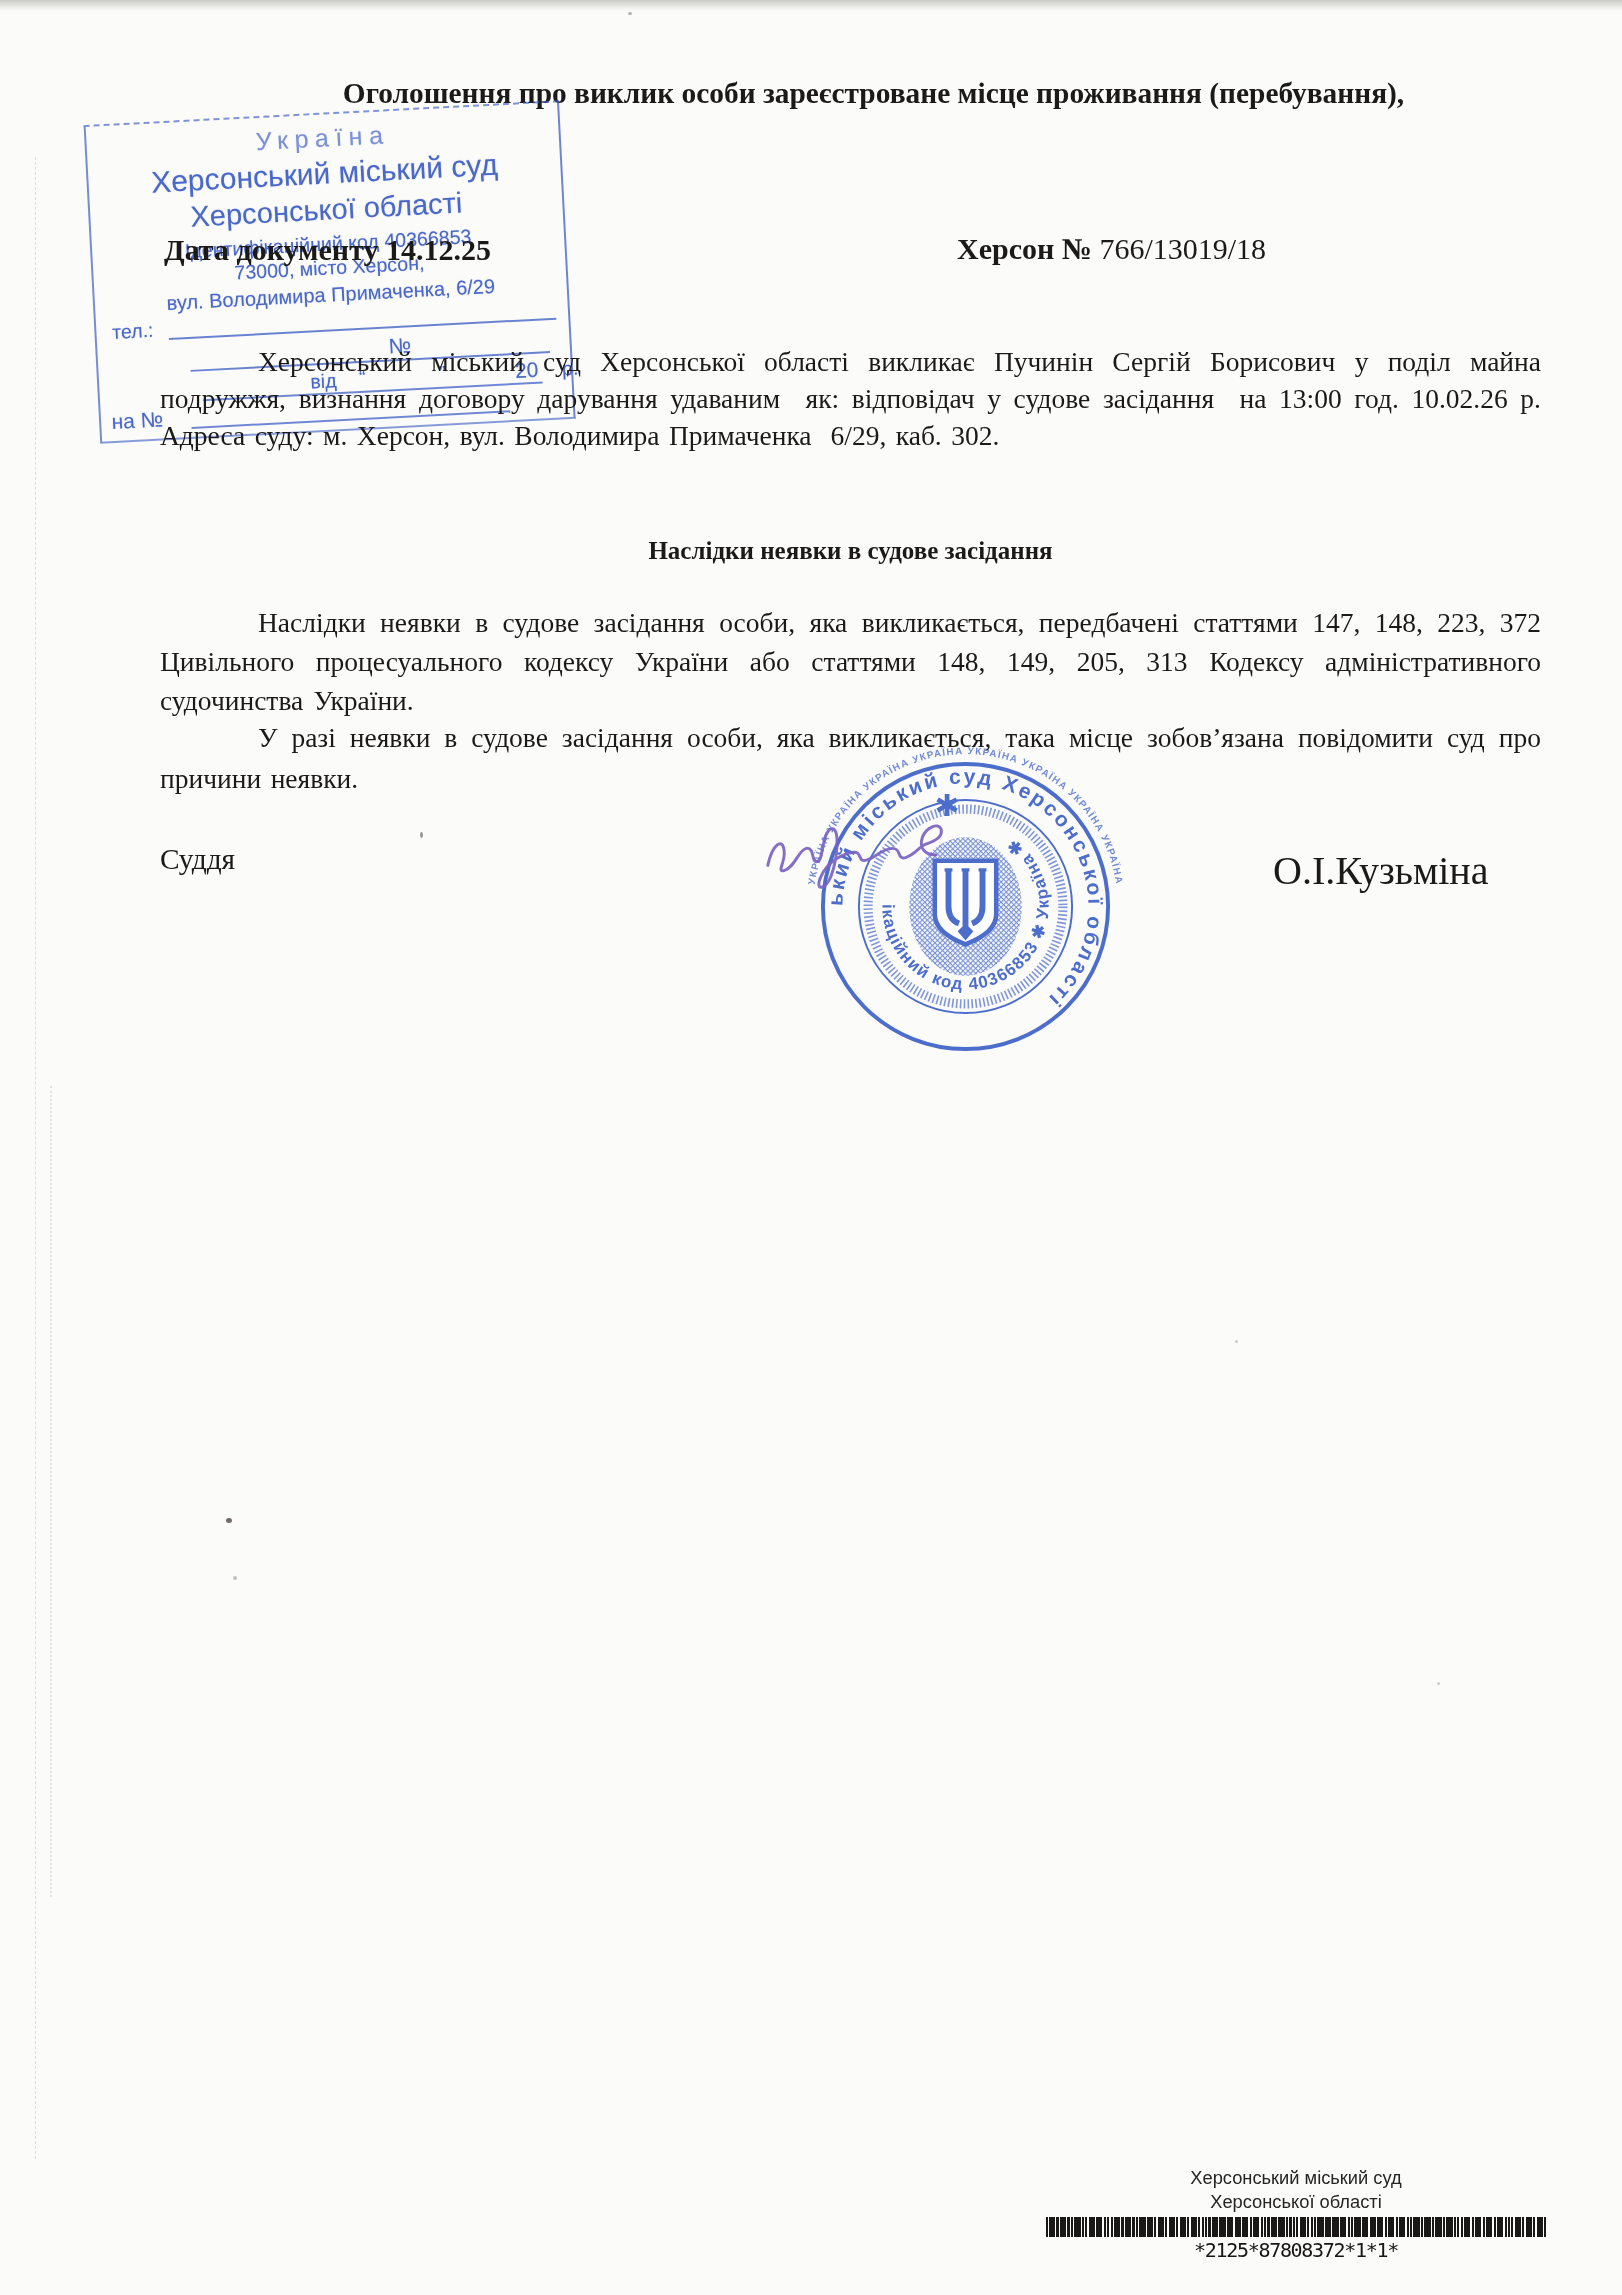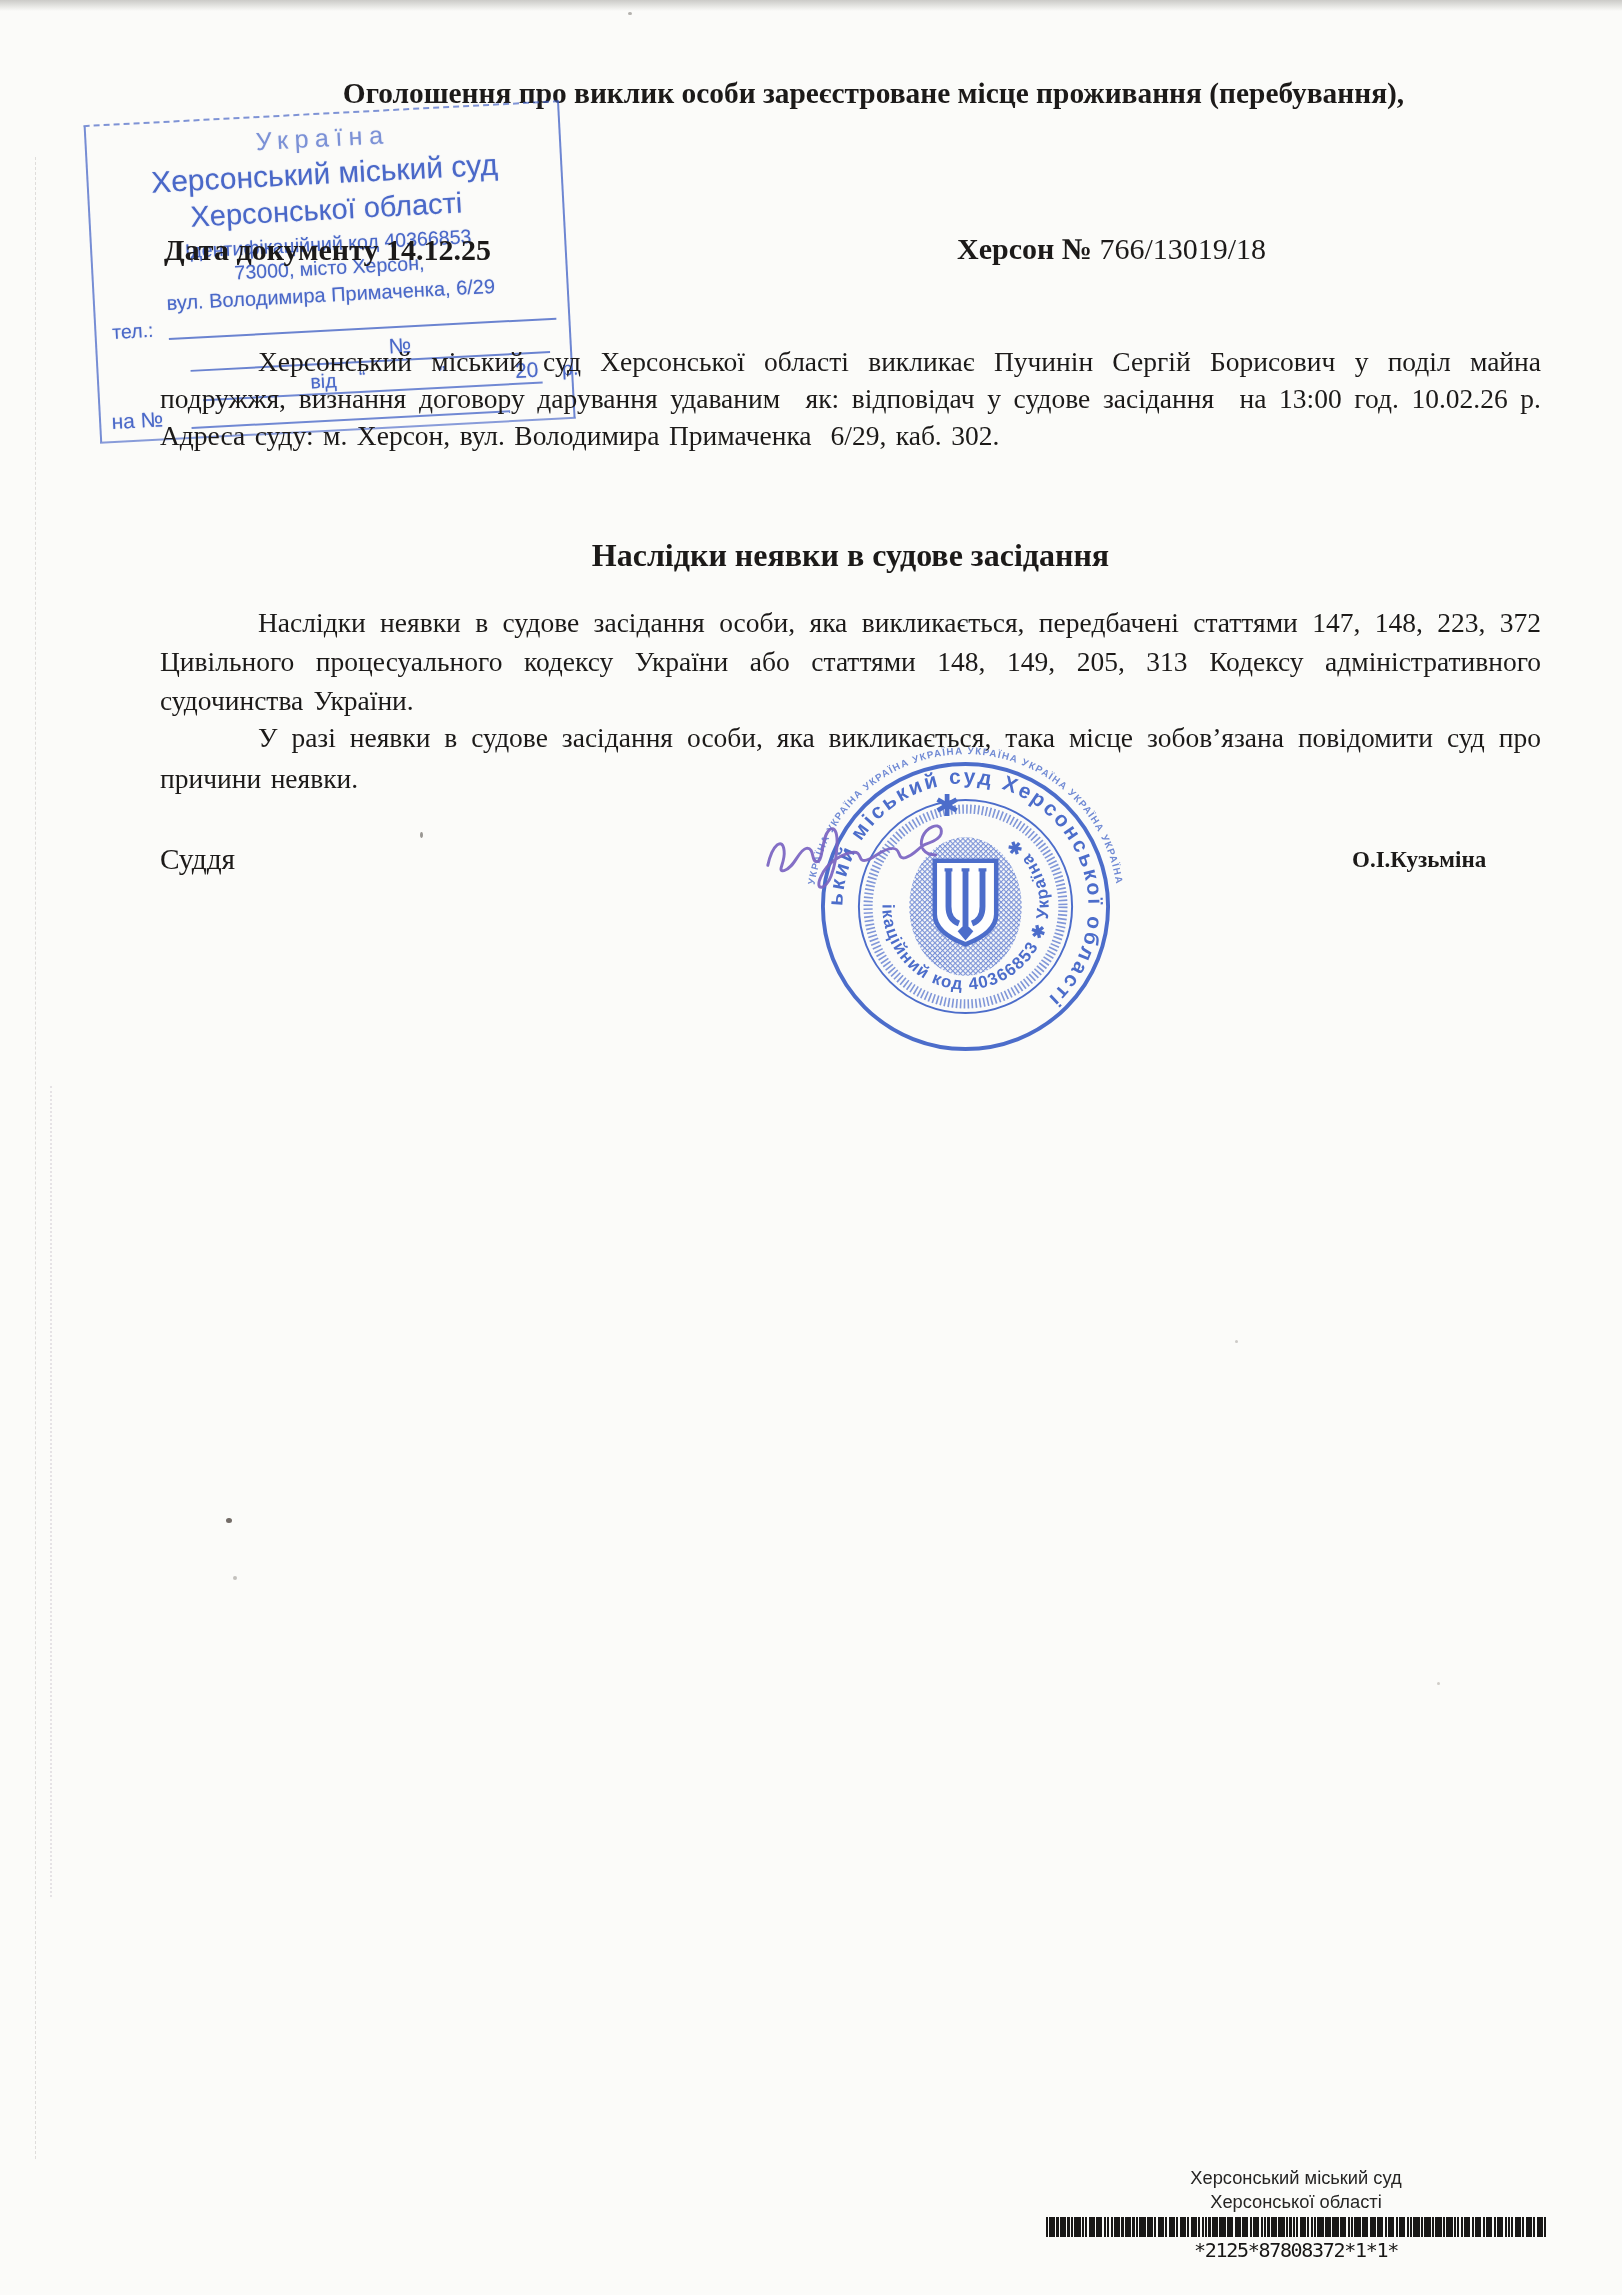--- a/index.html
+++ b/index.html
@@ -21,25 +21,25 @@
   .title{left:160px;top:68px;width:1427px;text-align:center;
     font-size:29.4px;font-weight:bold;line-height:51px;}
   .meta-date{left:164px;top:233px;font-size:30px;font-weight:bold;z-index:2;}
   .meta-case{left:957px;top:232px;font-size:30px;z-index:2;}
   .meta-case .b{font-weight:bold;}
   .body-par{left:160px;width:1381px;font-size:27.5px;line-height:37px;
     text-align:justify;white-space:pre-wrap;word-spacing:2.6px;z-index:2;}
   .p1{top:343px;text-indent:98px;}
   .p2{top:471px;text-indent:21px;text-align:left;}
   .heading{left:160px;top:537px;width:1381px;text-align:center;
-    font-size:32px;font-weight:bold;z-index:2;}
+    font-size:25px;font-weight:bold;z-index:2;}
   .p3{top:603px;text-indent:98px;line-height:39px;word-spacing:3.3px;}
   .p4{top:717px;text-indent:98px;line-height:41px;}
   .judge{left:160px;top:843px;font-size:29.4px;z-index:2;}
-  .judge-name{left:1352px;top:847px;font-size:23px;font-weight:bold;z-index:2;}
+  .judge-name{left:1273px;top:847px;font-size:40px;font-weight:normal;z-index:2;}
   
   .stamp{
     left:90px;top:115px;width:472px;height:315px;z-index:1;
     transform:rotate(-3deg);transform-origin:40% 40%;
     font-family:"Liberation Sans", sans-serif;
     color:#3f5fc5; text-shadow:0 0 1.3px rgba(63,95,197,.40);
     border-left:2.6px solid rgba(63,95,197,.75);
     border-right:2.6px solid rgba(63,95,197,.80);
     border-bottom:2.6px solid rgba(63,95,197,.65);
     border-top:2px dashed rgba(63,95,197,.70);

